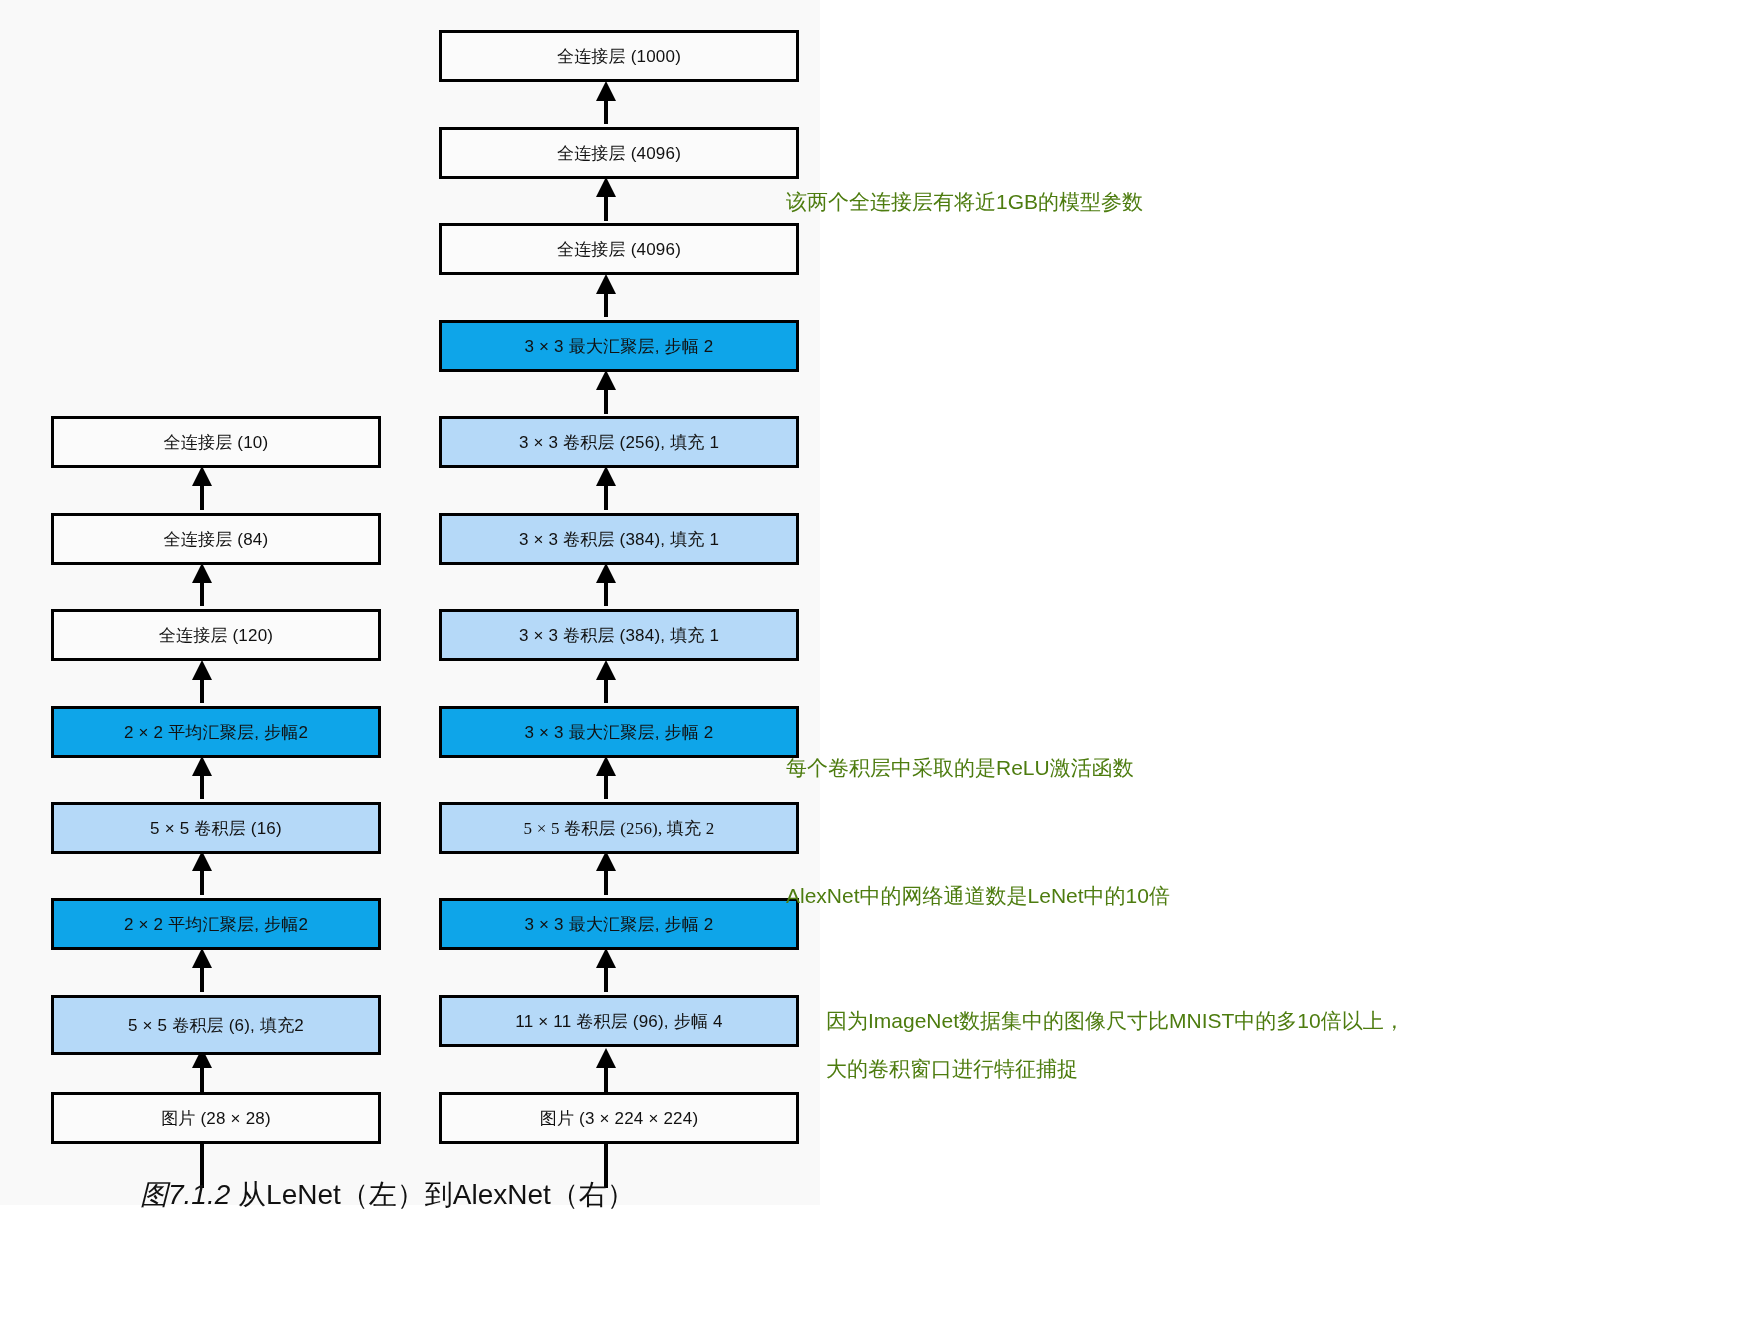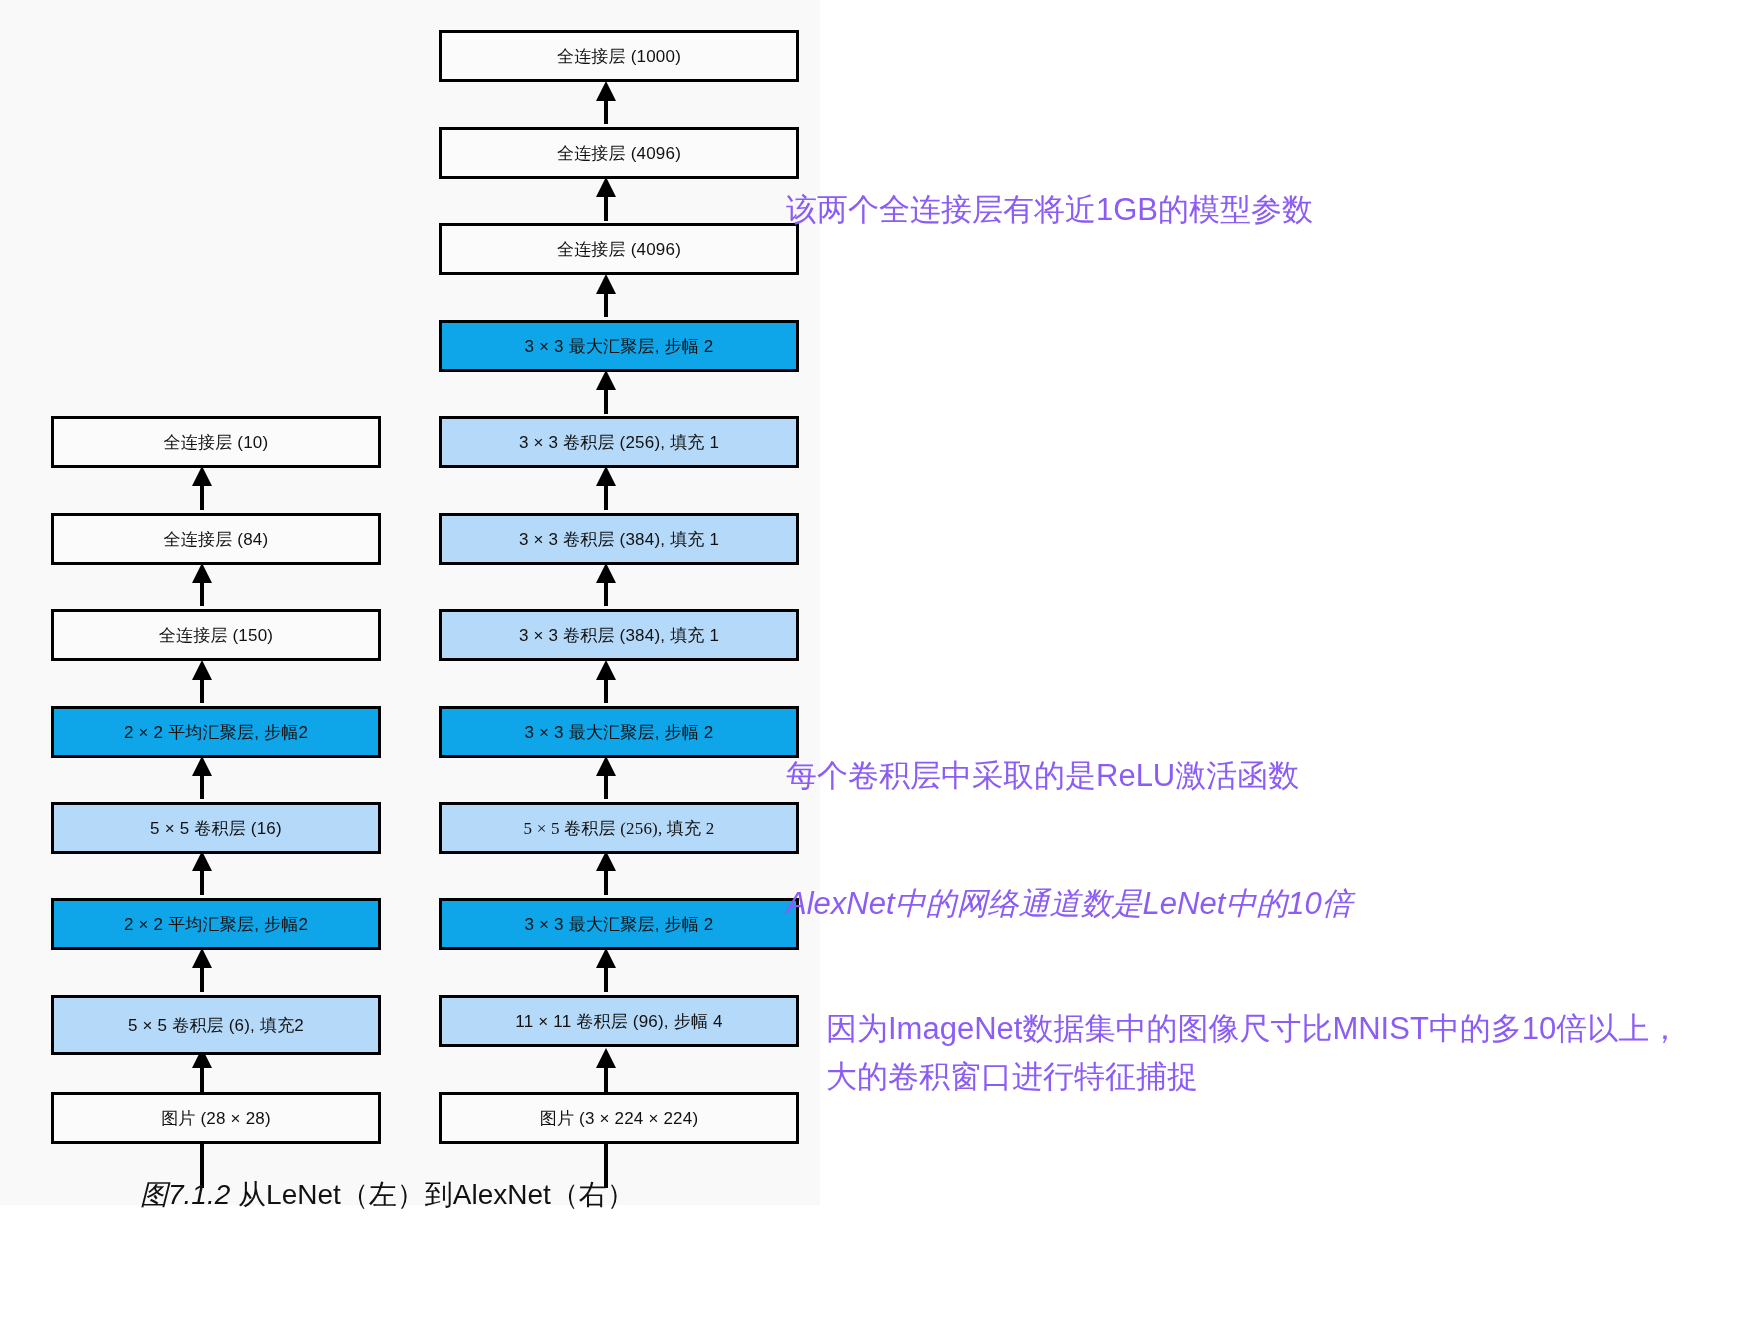--- a/index.html
+++ b/index.html
@@ -32,22 +32,22 @@
   }
   .box.conv{background:#b5d9f8;}
   .box.pool{background:#0ea5e9;}
   .box.plain{background:#fbfbfb;}
 
   
   .arrow{position:absolute;}
 
   .note{
     position:absolute;
-    font-size:31px;
-    color:#8b5cf6;
+    font-size:21px;
+    color:#4d7c0f;
     white-space:nowrap;
     line-height:1.55;
   }
 
   .caption{
     position:absolute;
     font-size:28px;
     font-style:italic;
     color:#111111;
     white-space:nowrap;
@@ -94,21 +94,21 @@
   <div class="box plain" style="left:38px;top:1092px;width:330px;height:52px;">图片 (28 × 28)</div>
 
   <div class="box conv" style="left:38px;top:995px;width:330px;height:60px;">5 × 5 卷积层 (6), 填充2</div>
 
   <div class="box pool" style="left:38px;top:898px;width:330px;height:52px;">2 × 2 平均汇聚层, 步幅2</div>
 
   <div class="box conv" style="left:38px;top:802px;width:330px;height:52px;">5 × 5 卷积层 (16)</div>
 
   <div class="box pool" style="left:38px;top:706px;width:330px;height:52px;">2 × 2 平均汇聚层, 步幅2</div>
 
-  <div class="box plain" style="left:38px;top:609px;width:330px;height:52px;">全连接层 (150)</div>
+  <div class="box plain" style="left:38px;top:609px;width:330px;height:52px;">全连接层 (120)</div>
 
   <div class="box plain" style="left:38px;top:513px;width:330px;height:52px;">全连接层 (84)</div>
 
   <div class="box plain" style="left:38px;top:416px;width:330px;height:52px;">全连接层 (10)</div>
 
   <div class="box plain" style="left:426px;top:1092px;width:360px;height:52px;">图片 (3 × 224 × 224)</div>
 
   <div class="box conv" style="left:426px;top:995px;width:360px;height:52px;">11 × 11 卷积层 (96), 步幅 4</div>
 
   <div class="box pool" style="left:426px;top:898px;width:360px;height:52px;">3 × 3 最大汇聚层, 步幅 2</div>
@@ -128,21 +128,21 @@
   <div class="box plain" style="left:426px;top:223px;width:360px;height:52px;">全连接层 (4096)</div>
 
   <div class="box plain" style="left:426px;top:127px;width:360px;height:52px;">全连接层 (4096)</div>
 
   <div class="box plain" style="left:426px;top:30px;width:360px;height:52px;">全连接层 (1000)</div>
 
   <div class="note" style="left:786px;top:186px;">该两个全连接层有将近1GB的模型参数</div>
 
   <div class="note" style="left:786px;top:752px;">每个卷积层中采取的是ReLU激活函数</div>
 
-  <div class="note" style="left:786px;top:880px;font-style:italic;">AlexNet中的网络通道数是LeNet中的10倍</div>
+  <div class="note" style="left:786px;top:880px;">AlexNet中的网络通道数是LeNet中的10倍</div>
 
   <div class="note" style="left:826px;top:1005px;">因为ImageNet数据集中的图像尺寸比MNIST中的多10倍以上，</div>
 
   <div class="note" style="left:826px;top:1053px;">大的卷积窗口进行特征捕捉</div>
 
   <div class="caption" style="left:140px;top:1176px;">
     <span>图7.1.2</span><span class="plainpart"> 从LeNet（左）到AlexNet（右）</span>
   </div>
 
 </div>

